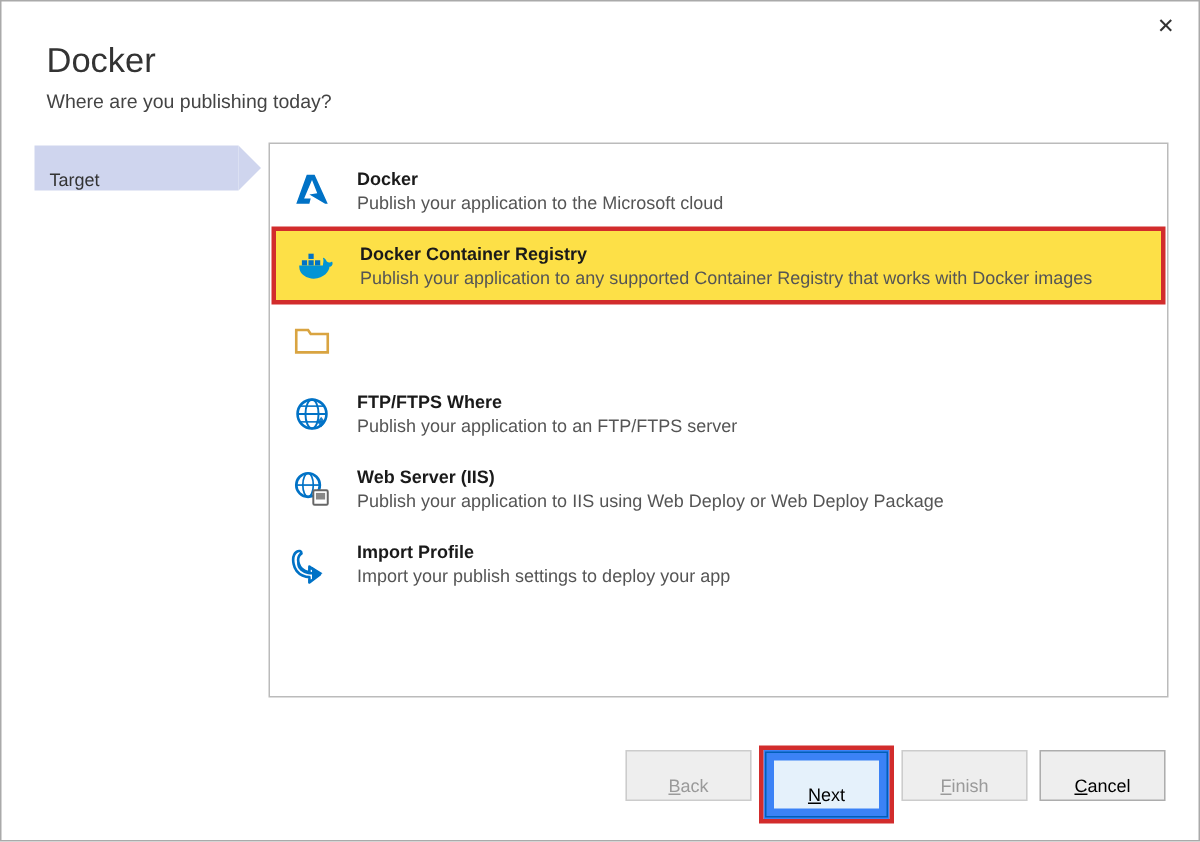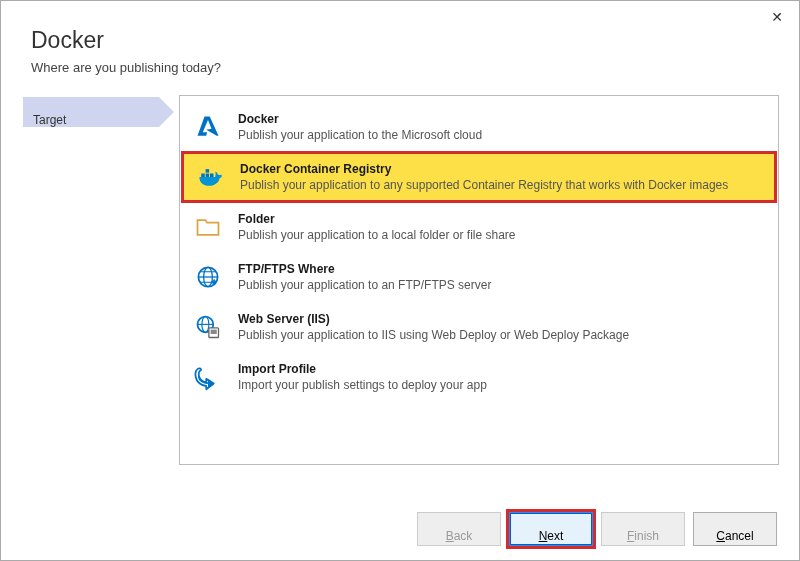--- a/index.html
+++ b/index.html
@@ -122,21 +122,21 @@
     color: #9a9a9a;
     background: #eee;
     border: 1px solid #ccc;
     cursor: default;
   }
   .btn .u { text-decoration: underline; }
   .next-wrap {
     outline: 3px solid #D22C2C;
   }
   .btn.primary {
-    border: 1px solid #3b82f6;
+    border: 7px solid #3b82f6;
     background: #e5f1fb;
     outline: 1px solid #005FB8;
     outline-offset: -2px;
   }
 </style>
 </head>
 <body>
 
 <div class="close-btn">✕</div>
 
@@ -179,24 +179,20 @@
         <div class="title">Docker Container Registry</div>
         <div class="desc">Publish your application to any supported Container Registry that works with Docker images</div>
       </div>
     </div>
 
     <div class="option">
       <div class="icon">
         <svg viewBox="0 0 32 32">
           <path d="M4 8 L13 8 L15 11 L28 11 L28 25 L4 25 Z" fill="none" stroke="#D9A441" stroke-width="2"></path>
         </svg>
-      </div>
-      <div class="text">
-        <div class="title">Folder</div>
-        <div class="desc">Publish your application to a local folder or file share</div>
       </div>
     </div>
 
     <div class="option">
       <div class="icon">
         <svg viewBox="0 0 32 32">
           <circle cx="16" cy="16" r="11" fill="none" stroke="#0072C6" stroke-width="2"></circle>
           <ellipse cx="16" cy="16" rx="5" ry="11" fill="none" stroke="#0072C6" stroke-width="1.5"></ellipse>
           <line x1="5" y1="16" x2="27" y2="16" stroke="#0072C6" stroke-width="1.5"></line>
           <line x1="7" y1="10" x2="25" y2="10" stroke="#0072C6" stroke-width="1.2"></line>

